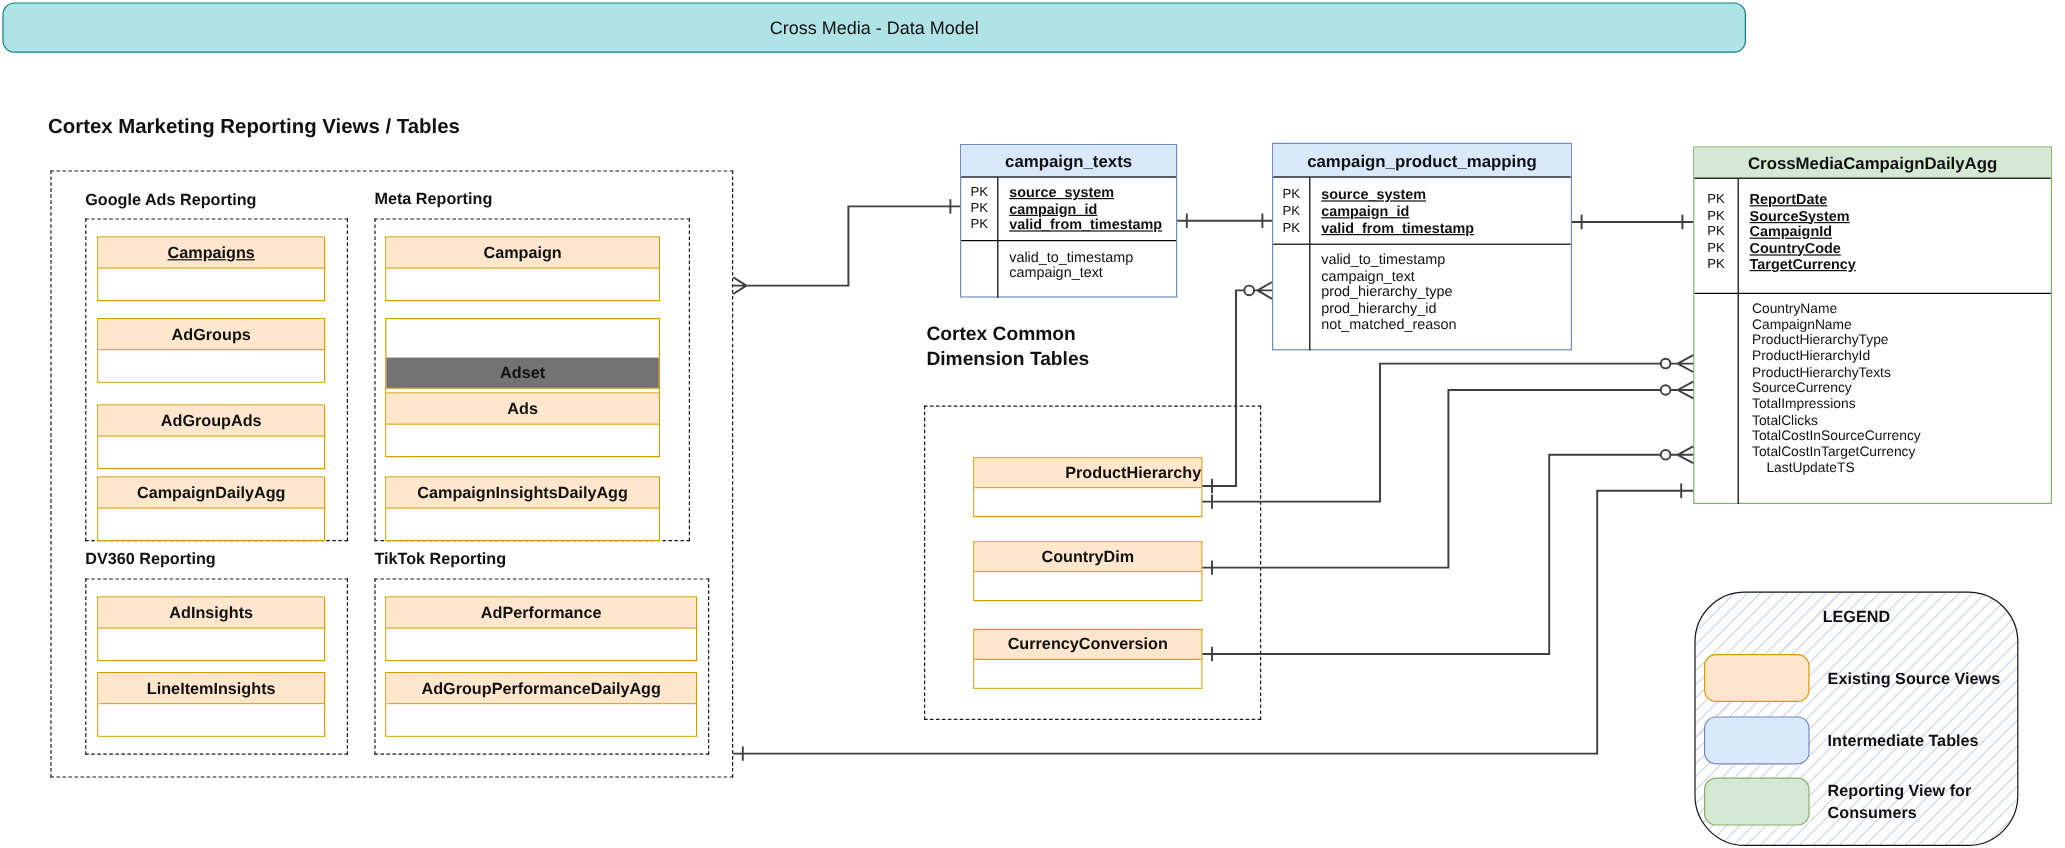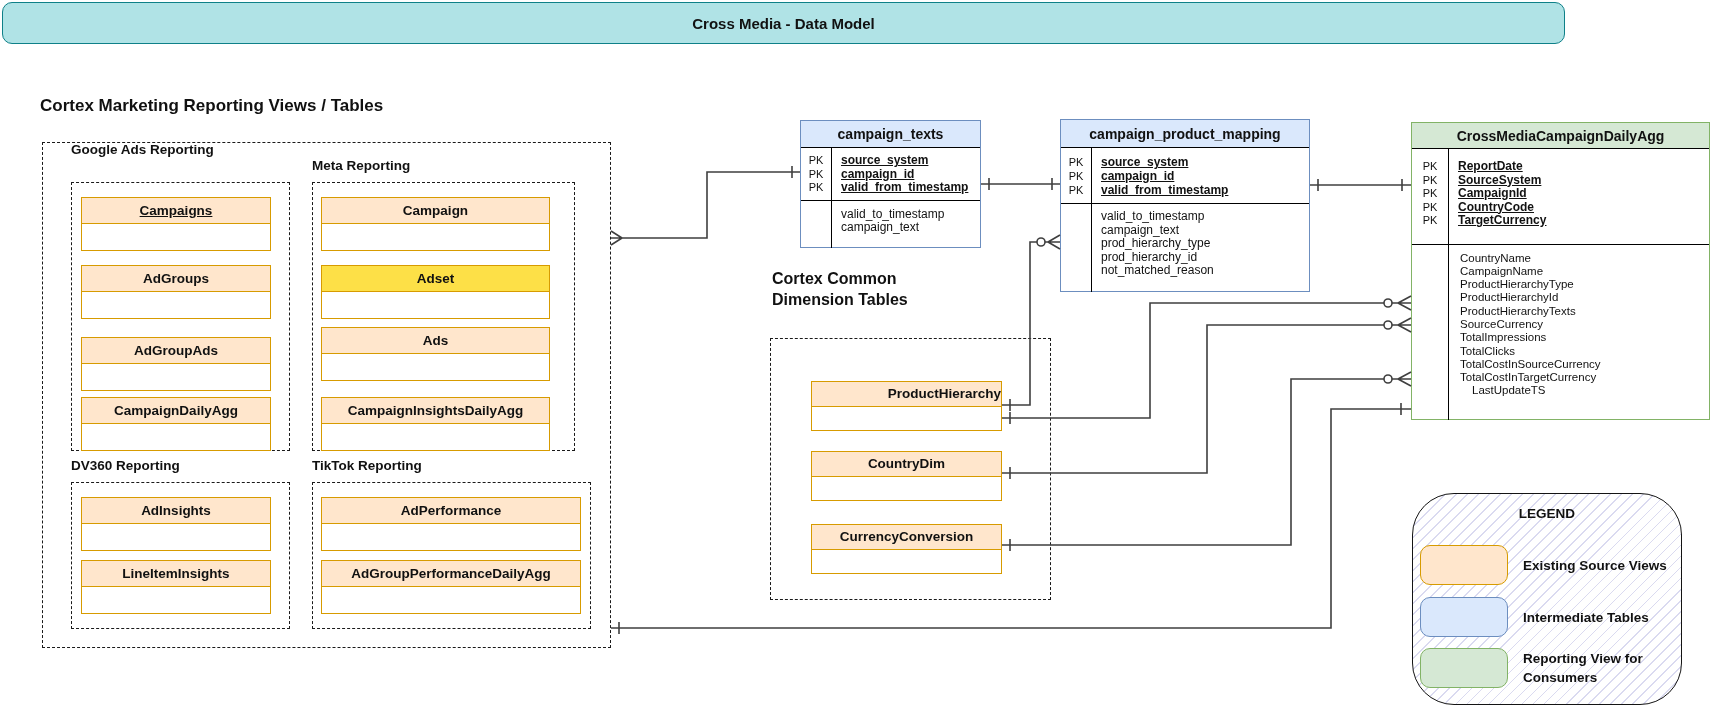--- a/index.html
+++ b/index.html
@@ -1,24 +1,24 @@
 <!DOCTYPE html>
 <html><head>
 <meta charset="utf-8">
 <style>
   * { margin:0; padding:0; box-sizing:border-box; }
   html,body { background:#ffffff; }
   body { font-family:"Liberation Sans", sans-serif; color:#111; }
   .canvas { position:relative; width:1721px; height:707px; background:#fff; overflow:hidden; }
 
   
-  .banner { position:absolute; left:2px; top:2px; width:1563px; height:42px;
+  .banner { position:absolute; left:2px; top:2px; width:1453px; height:42px;
             border:1px solid #0e8088; border-radius:10px; background:#b0e3e6;
             display:flex; align-items:center; justify-content:center;
-            font-weight:bold; font-size:15px; }
+            font-weight:normal; font-size:15px; }
 
   
   .dashed-box { position:absolute; border:1.6px dashed #1a1a1a; }
   .section-title { position:absolute; font-weight:bold; white-space:nowrap; }
   .t17 { font-size:17px; }
   .t16 { font-size:16px; line-height:21px; white-space:normal; }
   .t13 { font-size:13.5px; }
 
   
   .entity { position:absolute; border:1px solid #d79b00; background:#fff; }
@@ -58,21 +58,21 @@
 
 <div class="canvas">
 
   <div class="banner" style="background-color: rgb(176, 227, 230); border-color: rgb(14, 128, 136);">
     <span>Cross Media - Data Model</span>
   </div>
 
   <div class="section-title t17" style="left:40px; top:96px;">Cortex Marketing Reporting Views / Tables</div>
   <div class="dashed-box" style="left:42px; top:142px; width:569px; height:506px;"></div>
 
-  <div class="section-title t13" style="left:71px; top:142px;text-align:center;">Google Ads Reporting</div>
+  <div class="section-title t13" style="left:71px; top:159px;text-align:center;">Google Ads Reporting</div>
   <div class="dashed-box" style="left:71px; top:182px; width:219px; height:269px;"></div>
   <div class="entity" style="left:81px; top:197px; width:190px;text-decoration:underline;">
     <div class="hd" style="background-color: rgb(255, 230, 204); border-color: rgb(215, 155, 0);">Campaigns</div>
     <div class="bd"></div>
   </div>
   <div class="entity" style="left:81px; top:265px; width:190px;">
     <div class="hd" style="background-color: rgb(255, 230, 204); border-color: rgb(215, 155, 0);">AdGroups</div>
     <div class="bd"></div>
   </div>
   <div class="entity" style="left:81px; top:337px; width:190px;">
@@ -84,21 +84,21 @@
     <div class="bd"></div>
   </div>
 
   <div class="section-title t13" style="left:312px; top:158px;">Meta Reporting</div>
   <div class="dashed-box" style="left:312px; top:182px; width:263px; height:269px;"></div>
   <div class="entity" style="left:321px; top:197px; width:229px;">
     <div class="hd" style="background-color: rgb(255, 230, 204); border-color: rgb(215, 155, 0);">Campaign</div>
     <div class="bd"></div>
   </div>
   <div class="entity" style="left:321px; top:265px; width:229px;">
-    <div class="hd" style="background-color: #fde047; border-color: rgb(215, 155, 0);">Adset</div>
+    <div class="hd" style="background-color: #737373; border-color: rgb(215, 155, 0); margin-top: 32px;">Adset</div>
     <div class="bd"></div>
   </div>
   <div class="entity" style="left:321px; top:327px; width:229px;">
     <div class="hd" style="background-color: rgb(255, 230, 204); border-color: rgb(215, 155, 0);">Ads</div>
     <div class="bd"></div>
   </div>
   <div class="entity" style="left:321px; top:397px; width:229px;">
     <div class="hd" style="background-color: rgb(255, 230, 204); border-color: rgb(215, 155, 0);">CampaignInsightsDailyAgg</div>
     <div class="bd"></div>
   </div>

